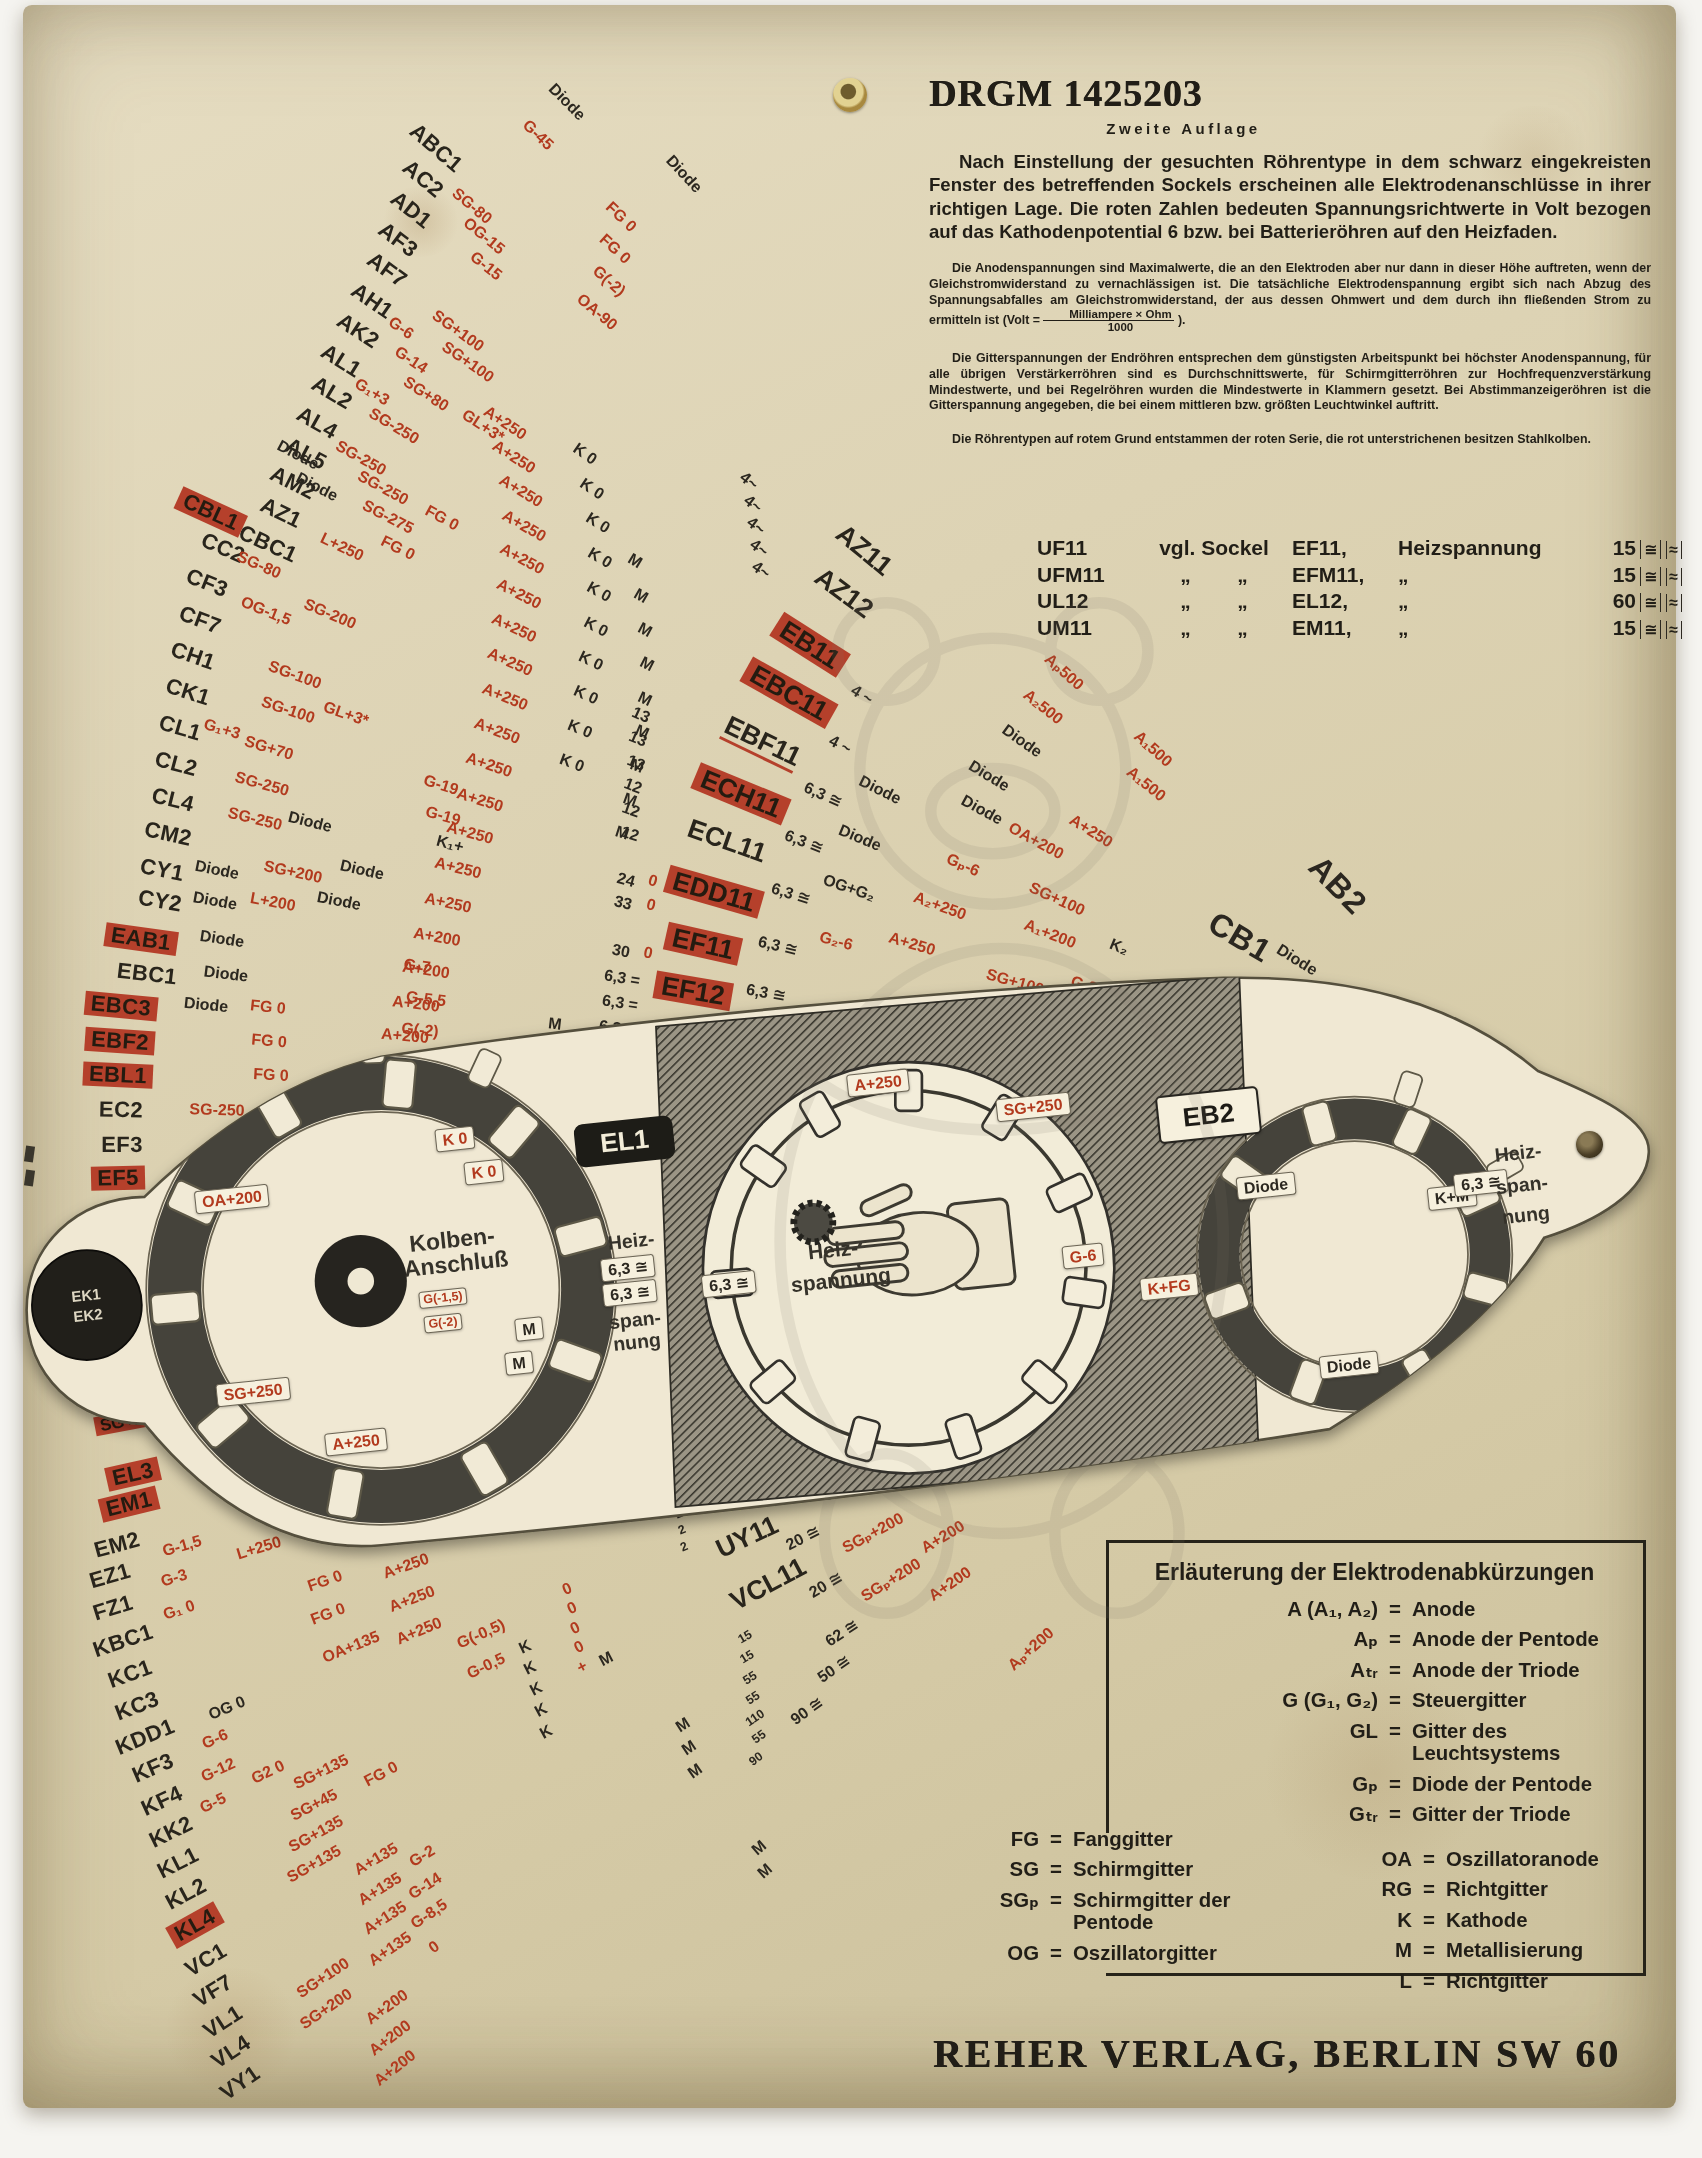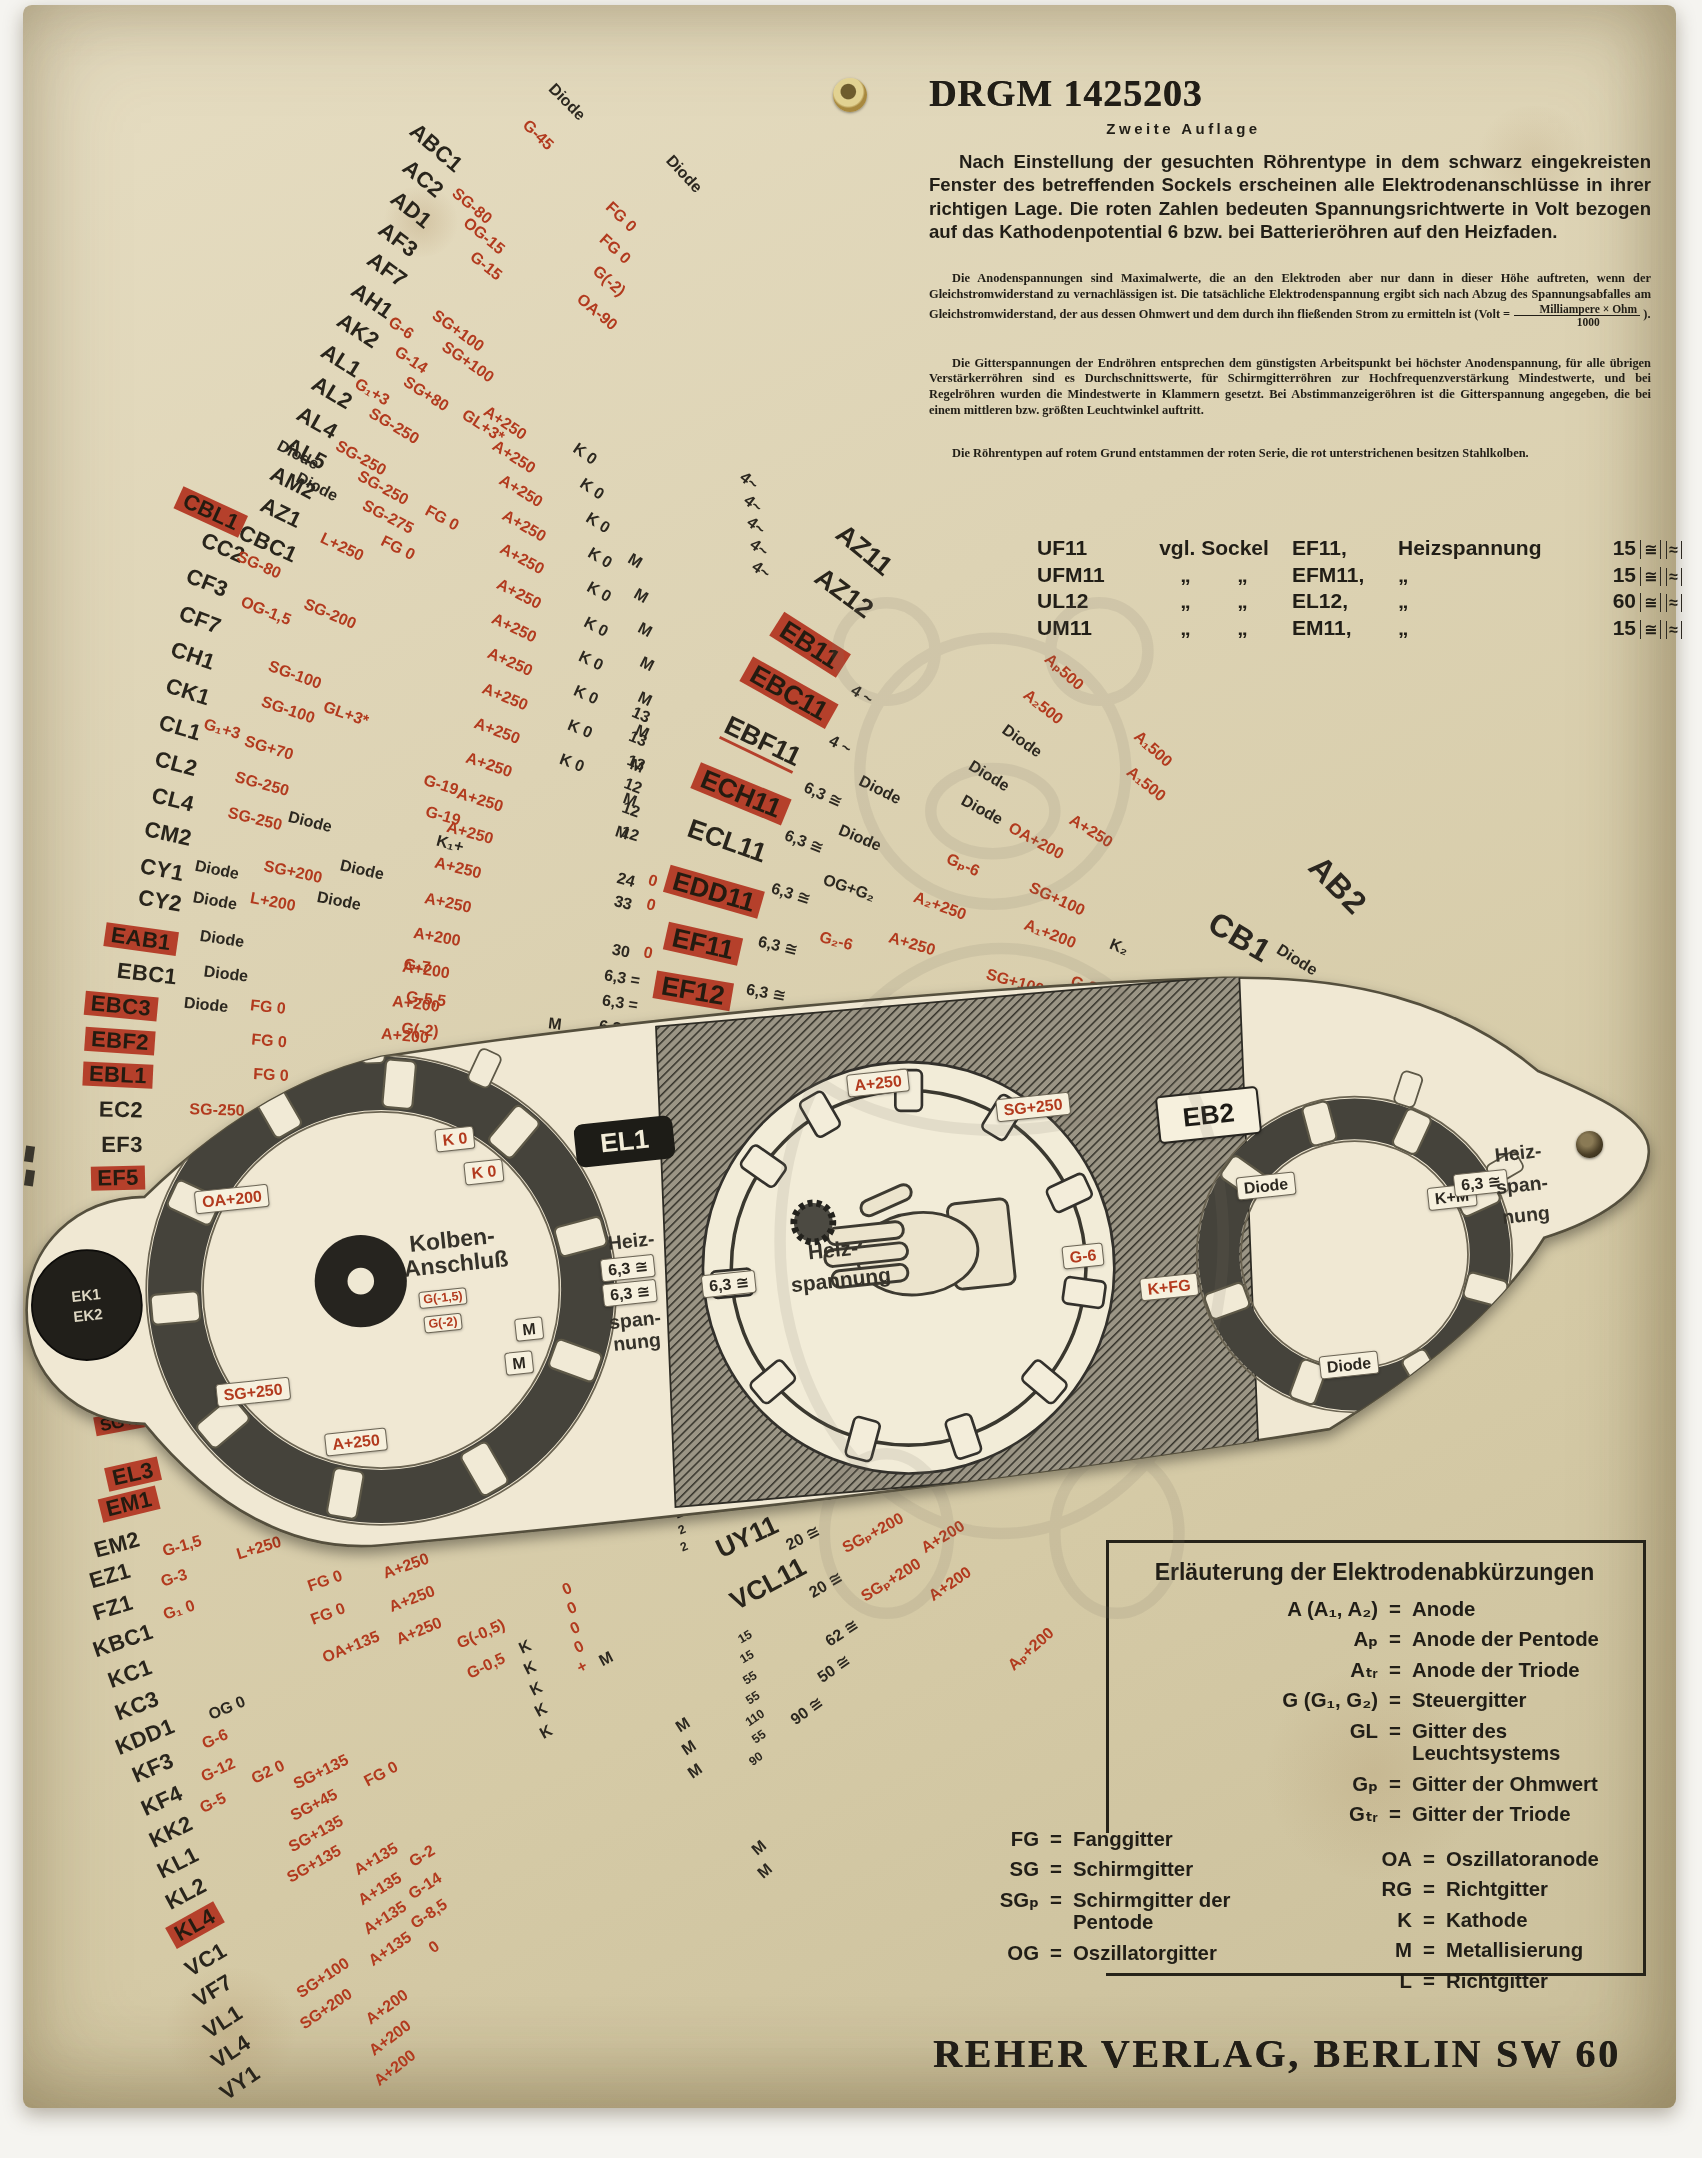--- a/index.html
+++ b/index.html
@@ -26,21 +26,21 @@
   .k-vr{font-size:16px;color:#b23a1e;}
   .k-t2{font-size:12.4px;color:#2c2820;}
   
   #header{position:absolute;left:929px;top:71px;width:722px;z-index:6;}
   .title-row{display:flex;align-items:baseline;gap:17.7px;font-family:"Liberation Serif","DejaVu Serif",serif;}
   .brand{font-size:48px;font-weight:700;letter-spacing:-0.9px;text-shadow:0.5px 0 #211e17;}
   .drgm{font-size:38px;font-weight:700;letter-spacing:0.9px;text-shadow:0.4px 0 #211e17;}
   .edition{margin-top:5.3px;margin-right:213px;text-align:center;font-size:15px;font-weight:700;letter-spacing:3.5px;}
   .para{text-align:justify;font-weight:700;}
   .p1{margin-top:12.4px;font-size:18.6px;line-height:1.26;text-indent:30px;}
-  .small{margin-top:28px;font-size:12.4px;line-height:1.26;text-indent:23px;font-family:Liberation Serif, serif;}
+  .small{margin-top:18px;font-size:12.4px;line-height:1.26;text-indent:23px;}
   .frac{display:inline-flex;flex-direction:column;vertical-align:middle;text-align:center;line-height:1.05;margin:0 3.5px;font-size:11.5px;}
   .fr-n{border-bottom:1.3px solid #211e17;padding:0 2.7px;}
   #heater-table{position:absolute;left:1037px;top:536px;z-index:6;font-weight:700;font-size:21px;}
   .ht-row{display:flex;align-items:baseline;height:26.6px;}
   .ht-name{width:99px;}
   .ht-mid{width:156px;white-space:pre;text-align:center;}
   .ht-ref{width:106px;}
   .ht-heiz{width:192px;text-align:left;}
   .ht-val{width:46px;text-align:right;}
   .ht-mark{border-left:1.8px solid #2c2820;border-right:1.8px solid #2c2820;padding:0 2.7px;margin-left:4.4px;font-size:16px;}
@@ -487,21 +487,21 @@
       <span class="leg-def">Steuergitter</span>
     </div>
     <div class="leg-row">
       <span class="leg-term">GL</span>
       <span class="leg-eq">=</span>
       <span class="leg-def">Gitter des Leuchtsystems</span>
     </div>
     <div class="leg-row">
       <span class="leg-term">Gₚ</span>
       <span class="leg-eq">=</span>
-      <span class="leg-def">Gitter der Ohmwert</span>
+      <span class="leg-def">Diode der Pentode</span>
     </div>
     <div class="leg-row">
       <span class="leg-term">Gₜᵣ</span>
       <span class="leg-eq">=</span>
       <span class="leg-def">Gitter der Triode</span>
     </div>
   </div>
 <div id="legend-left" class="leg-cont">
     <div class="leg-row">
       <span class="leg-term">FG</span>

